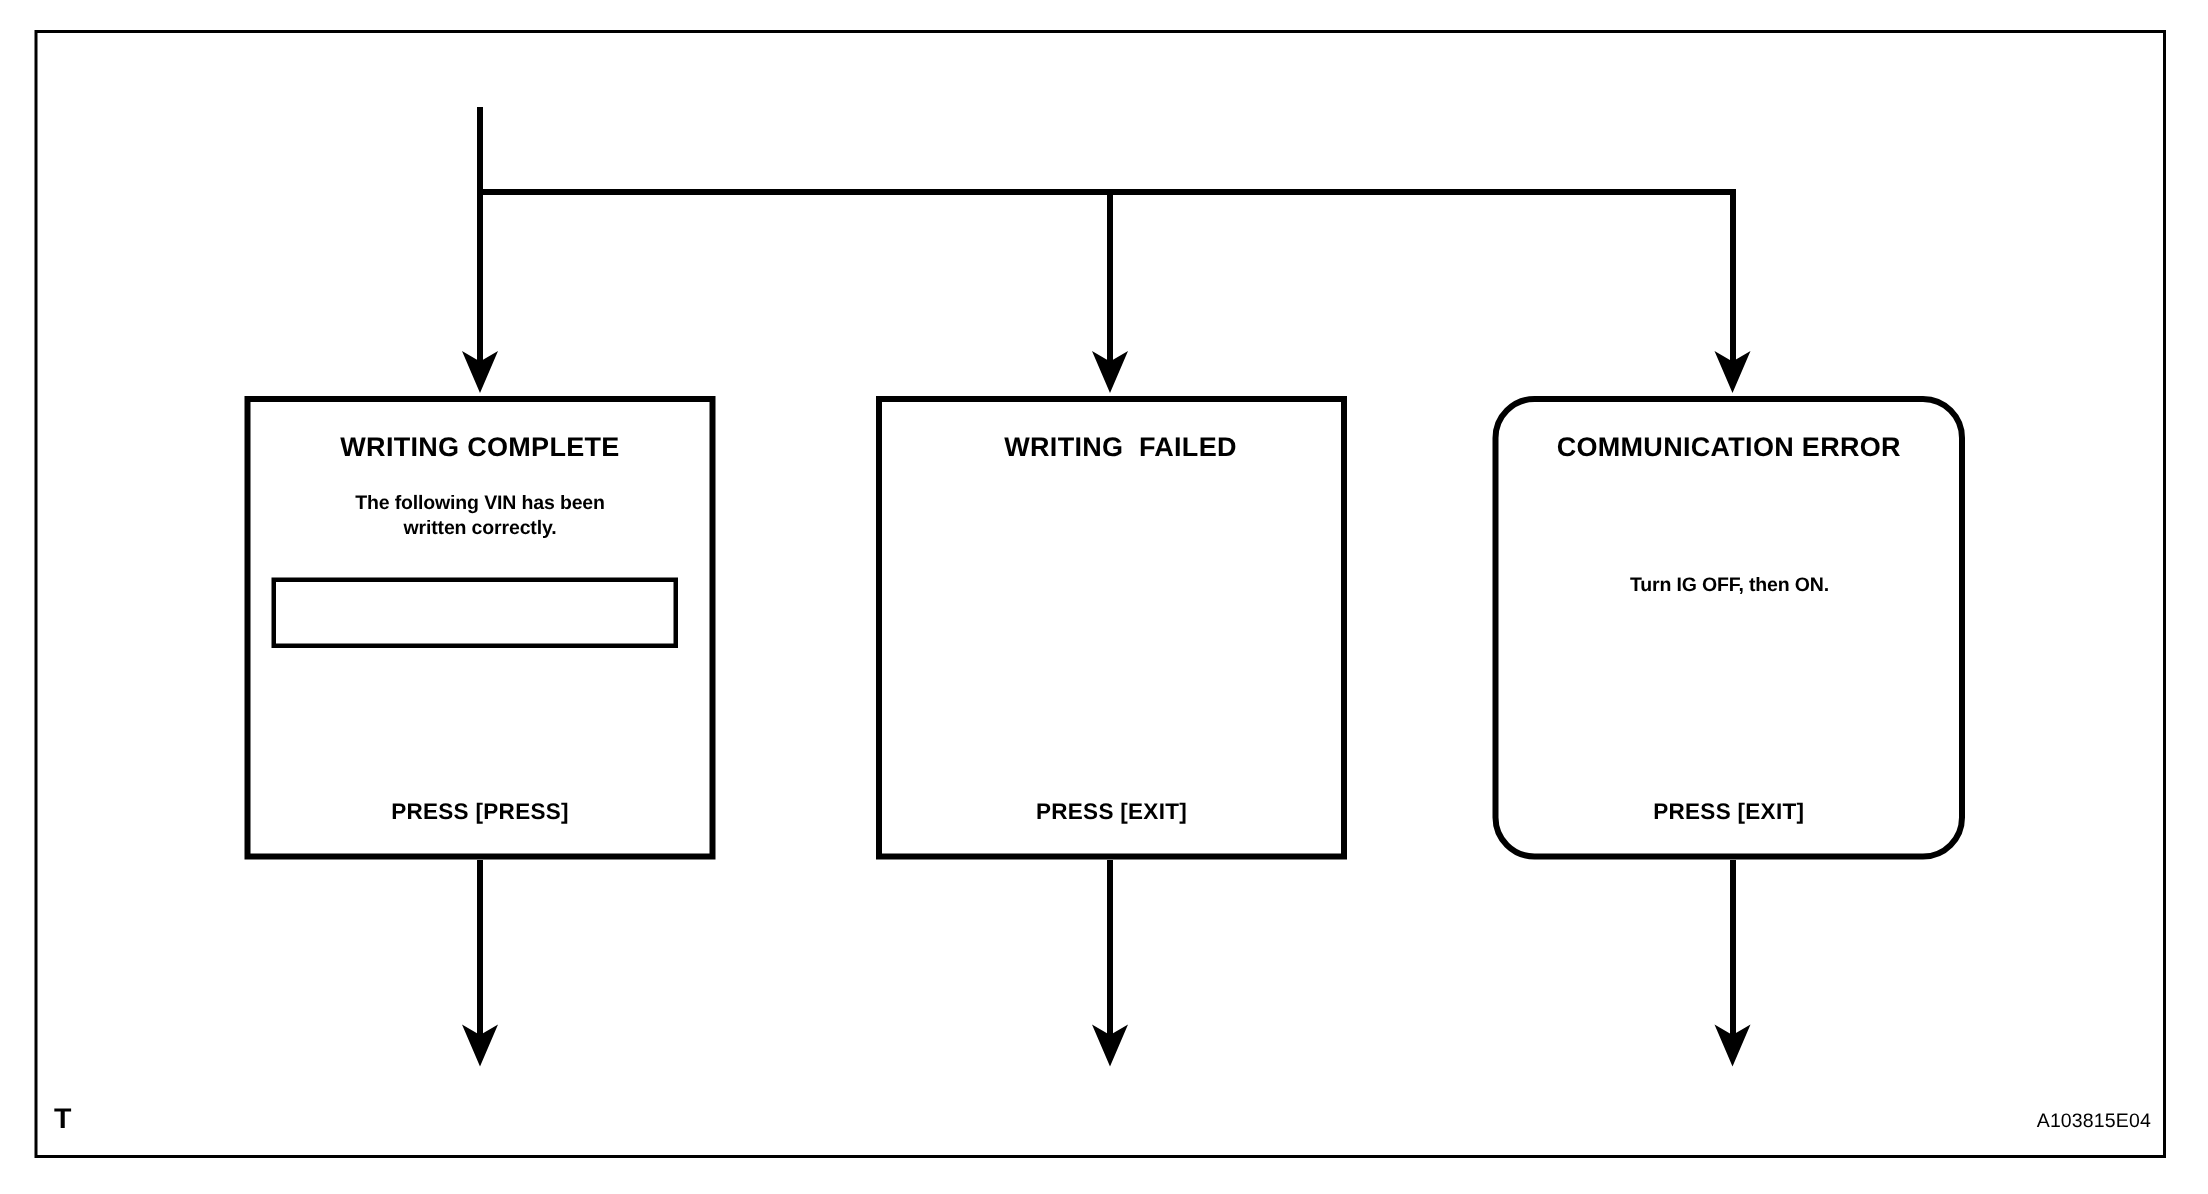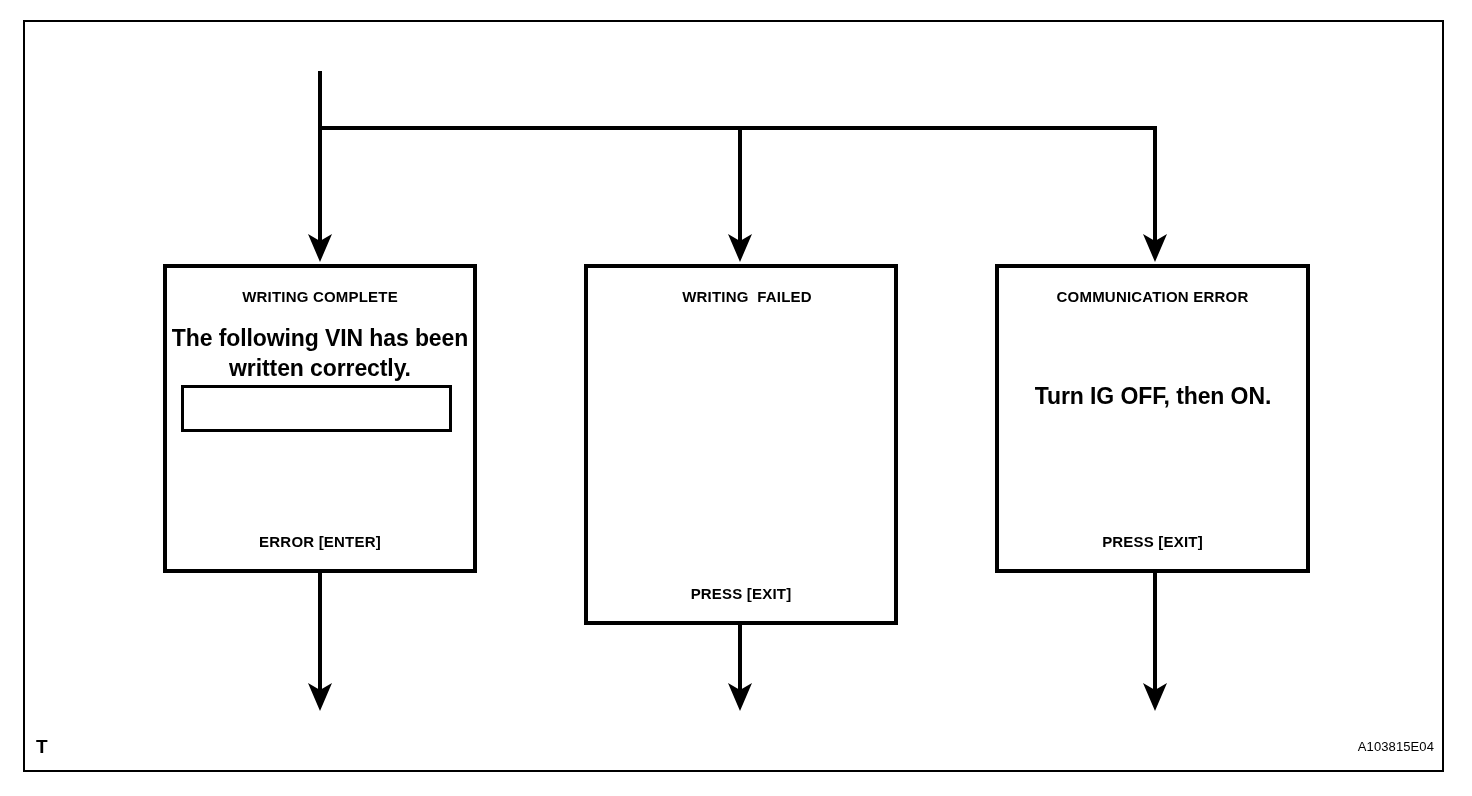--- a/index.html
+++ b/index.html
@@ -42,35 +42,35 @@
   .screen-box {
     position: absolute;
     border: 4px solid #000000;
     box-sizing: border-box;
     background: #ffffff;
     display: flex;
     flex-direction: column;
     align-items: center;
   }
   #screen-box-1 { left: 163px; top: 264px; width: 314px; height: 309px; }
-  #screen-box-2 { left: 584px; top: 264px; width: 314px; height: 361px; padding-left: 12px; }
-  #screen-box-3 { left: 995px; top: 264px; width: 315px; height: 309px; }
+  #screen-box-2 { left: 584px; top: 264px; width: 314px; height: 309px; padding-left: 12px; }
+  #screen-box-3 { left: 995px; top: 264px; width: 315px; height: 309px; border-radius: 28px; }
 
   .screen-title {
-    font-size: 15px;
+    font-size: 18px;
     font-weight: bold;
     letter-spacing: 0.2px;
     text-align: center;
     white-space: pre;
     margin-top: 21px;
     line-height: 1.1;
   }
 
   .screen-body {
-    font-size: 23px;
+    font-size: 13px;
     font-weight: bold;
     text-align: center;
     line-height: 1.32;
     white-space: pre-line;
     letter-spacing: -0.1px;
   }
 
   .screen-footer {
     font-size: 15px;
     font-weight: bold;
@@ -163,21 +163,21 @@
     <polygon points="740,711 728,683 740,690 752,683"></polygon>
     <polygon points="1155,711 1143,683 1155,690 1167,683"></polygon>
   </g>
 </svg>
 
 <div class="screen-box" id="screen-box-1">
   <div class="screen-title">WRITING COMPLETE</div>
   <div class="screen-body" id="vin-message-1">The following VIN has been
 written correctly.</div>
   <input type="text" id="vin-input-field" value="" style="">
-  <div class="screen-footer">ERROR [ENTER]</div>
+  <div class="screen-footer">PRESS [PRESS]</div>
 </div>
 
 <div class="screen-box" id="screen-box-2">
   <div class="screen-title">WRITING  FAILED</div>
   <div class="screen-footer">PRESS [EXIT]</div>
 </div>
 
 <div class="screen-box" id="screen-box-3">
   <div class="screen-title">COMMUNICATION ERROR</div>
   <div class="screen-body" id="comm-message-3">Turn IG OFF, then ON.</div>

